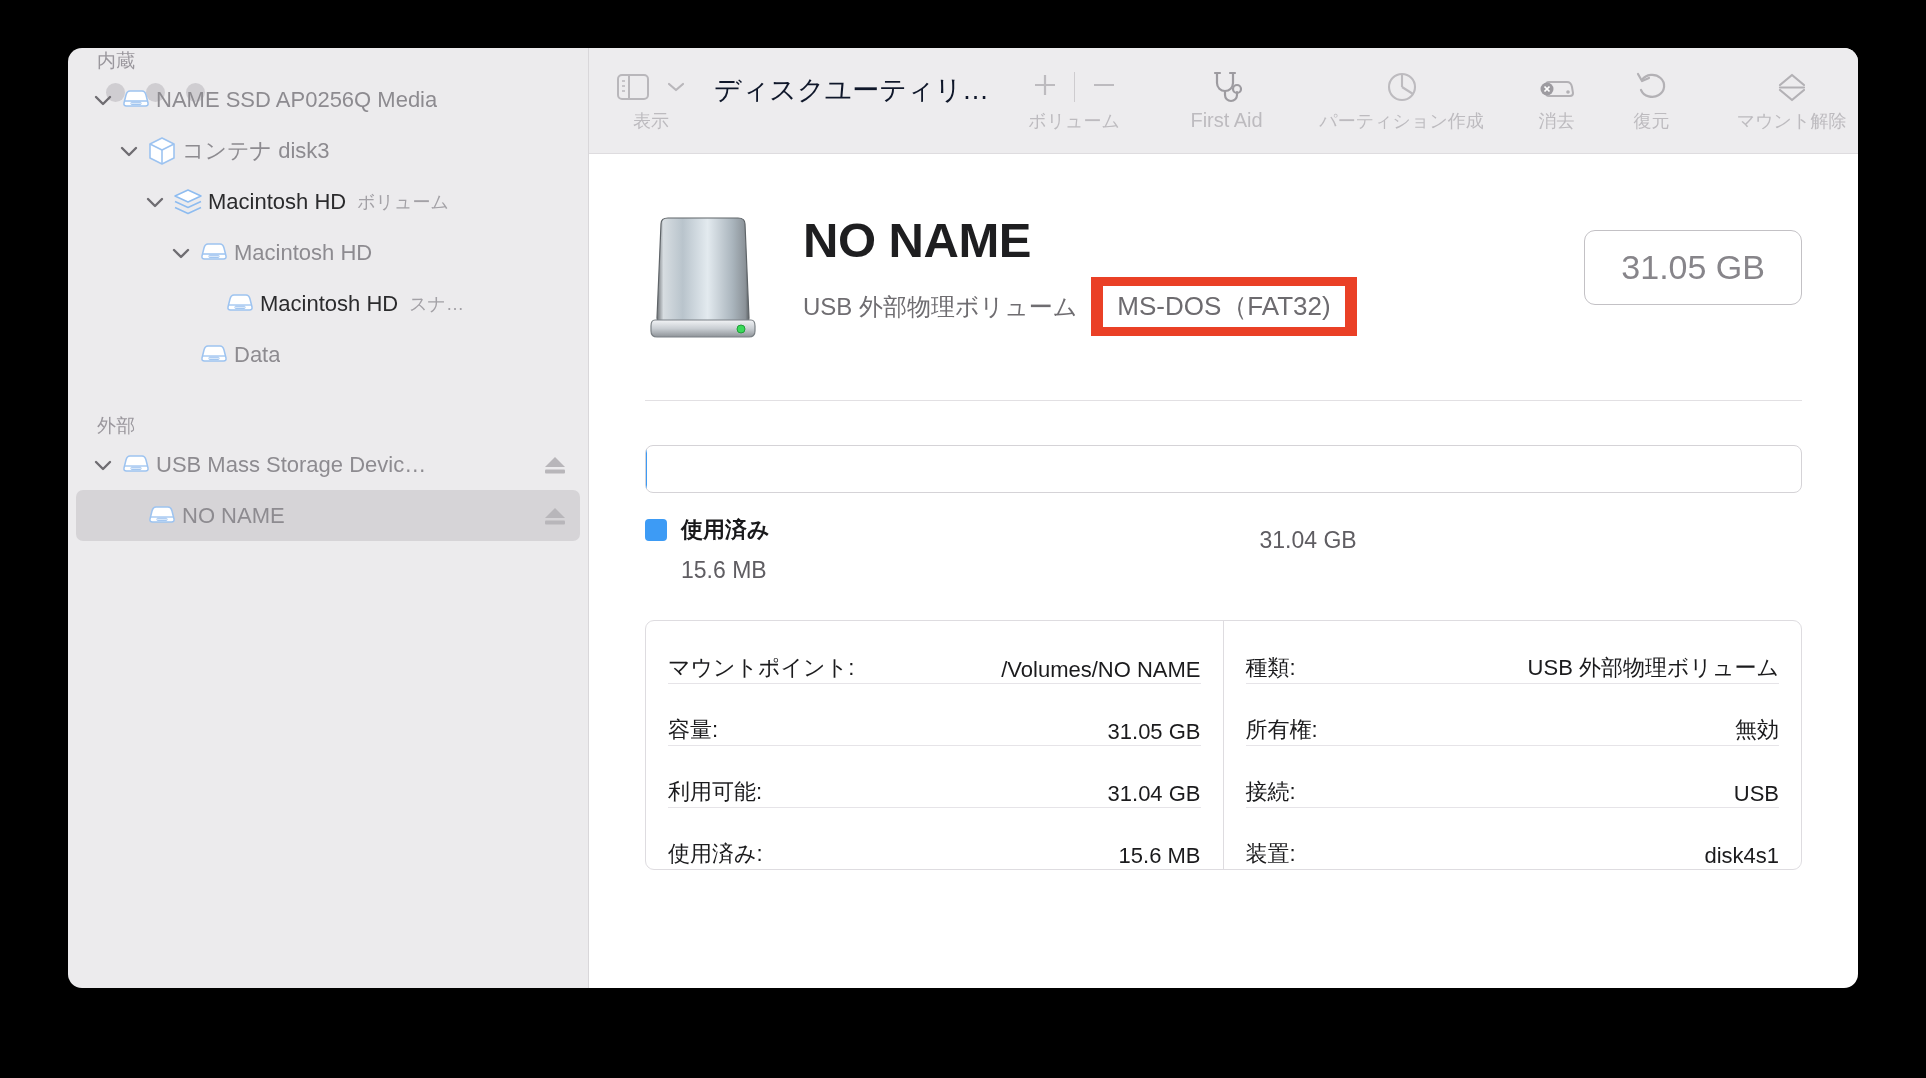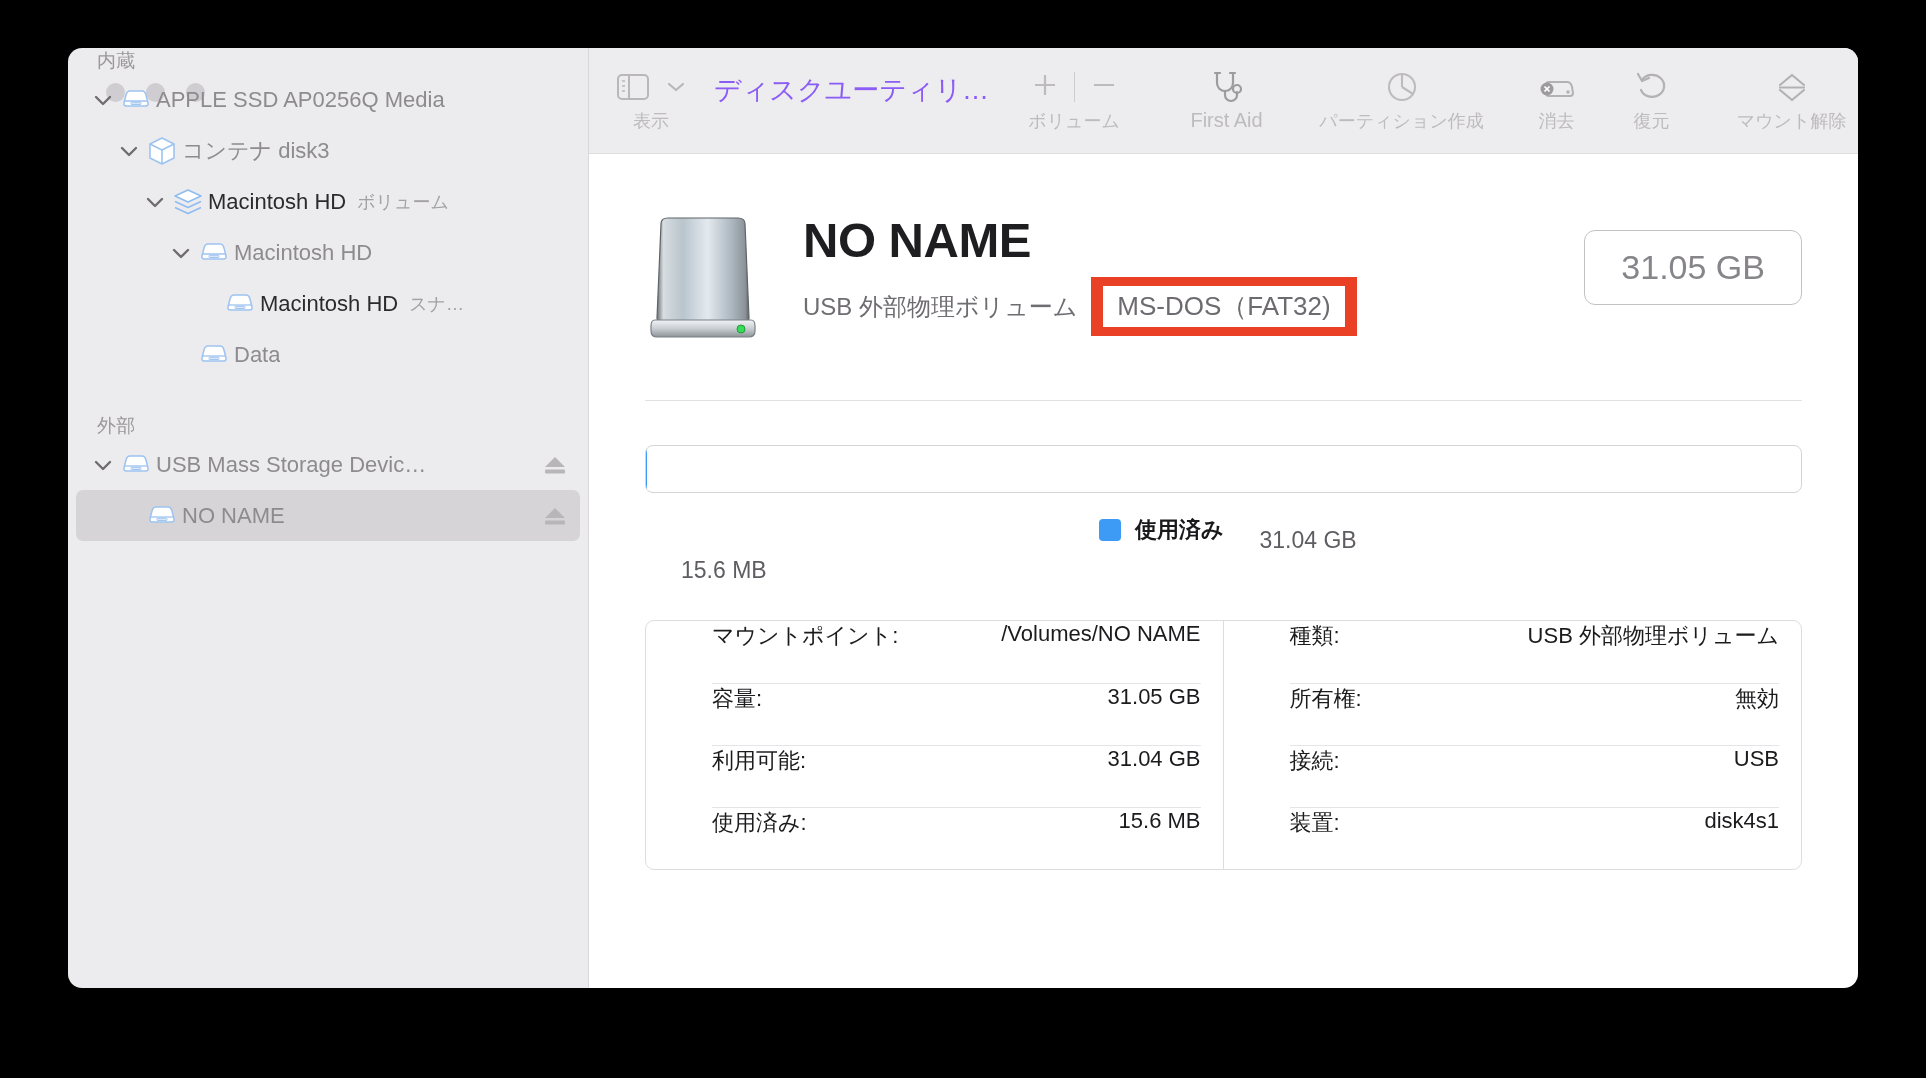--- a/index.html
+++ b/index.html
@@ -66,21 +66,21 @@
   .tb-item {
     display: flex; flex-direction: column; align-items: center;
     justify-content: flex-start; padding-top: 18px; color: #b9b7bb;
     min-width: 60px;
   }
   .tb-icon { height: 42px; display: flex; align-items: center; justify-content: center; }
   .tb-label { font-size: 18px; margin-top: 1px; white-space: nowrap; color: #bdbbbf; }
   .tb-view { margin-left: 32px; }
   .tb-view .tb-icon { gap: 9px; }
   .tb-title {
-    font-size: 27px; color: #8b5cf6; font-weight: 400;
+    font-size: 27px; color: #0f172a; font-weight: 400;
     margin-left: 33px; margin-top: 24px; white-space: nowrap;
   }
   .tb-plusminus { display: flex; align-items: center; gap: 0; }
   .tb-sep { width: 1px; height: 30px; background: #cecccf; margin: 0 14px; }
   .tb-firstaid .tb-label { font-size: 20px; }
   .spacer { flex: 1; }
   
   .content { flex: 1; padding: 40px 56px 0 56px; overflow: hidden; }
   .hero { display: flex; align-items: flex-start; padding-top: 14px; }
   .hero-icon { width: 122px; flex: none; padding-top: 6px; }
@@ -100,35 +100,35 @@
     margin-top: 22px;
   }
   .divider { height: 1px; background: #e2e0e3; margin-top: 54px; }
   .usagebar {
     margin-top: 44px; height: 48px; border: 1.5px solid #d5d3d7;
     border-radius: 8px; background: #ffffff; overflow: hidden; display:flex;
   }
   .usagebar .used { background: #3d9bf5; height: 100%; }
   .legend { display: flex; margin-top: 22px; }
   .legend-col { width: 50%; }
-  .legend-head { display: flex; align-items: center; justify-content: flex-end; }
+  .legend-head { display: flex; align-items: center; }
   .swatch { width: 22px; height: 22px; border-radius: 4px; flex: none; }
   .swatch.used { background: #3d9bf5; }
   .swatch.free { background: #ffffff; border: 1.5px solid #c9c7cb; }
   .legend-label { font-size: 22px; font-weight: bold; color: #19191b; margin-left: 14px; }
   .legend-value { font-size: 23px; color: #5f5d62; margin-left: 36px; margin-top: 12px; }
   .infobox {
     margin-top: 36px; border: 1.5px solid #dedce0; border-radius: 9px;
     display: flex; background: #fff;
   }
   .info-col { width: 50%; padding: 0 22px; }
   .info-col.left { border-right: 1.5px solid #dedce0; }
   .info-row {
-    display: flex; align-items: flex-start; justify-content: space-between;
-    height: 62px; border-top: 1px solid #e6e4e8; margin-left: 44px;
+    display: flex; align-items: flex-end; justify-content: space-between;
+    height: 62px; border-top: 1px solid #e6e4e8;
   }
   .info-row:first-child { border-top: none; }
   .info-key { font-size: 22px; color: #1b1b1d; white-space: nowrap; }
   .info-val { font-size: 22px; color: #1b1b1d; white-space: nowrap; text-align: right; }
 </style>
 </head>
 <body>
 
 <div class="window">
 
@@ -150,21 +150,21 @@
             <svg width="30" height="24" viewBox="0 0 30 24">
               <path d="M9 3 L21 3 Q24 3 25 7 L27 15 Q27.5 18 24.5 18 L5.5 18 Q2.5 18 3 15 L5 7 Q6 3 9 3 Z" fill="#ffffff" stroke="#9dc3f0" stroke-width="1.5"></path>
               <line x1="3.4" y1="13" x2="26.6" y2="13" stroke="#9dc3f0" stroke-width="1.3"></line>
               <rect x="10" y="14.2" width="10" height="2.4" rx="0.8" fill="none" stroke="#9dc3f0" stroke-width="1"></rect>
               <line x1="12" y1="14.2" x2="12" y2="16.6" stroke="#9dc3f0" stroke-width=".8"></line>
               <line x1="14" y1="14.2" x2="14" y2="16.6" stroke="#9dc3f0" stroke-width=".8"></line>
               <line x1="16" y1="14.2" x2="16" y2="16.6" stroke="#9dc3f0" stroke-width=".8"></line>
               <line x1="18" y1="14.2" x2="18" y2="16.6" stroke="#9dc3f0" stroke-width=".8"></line>
             </svg>
           </span>
-          <span class="sb-label">APPLE SSD AP0256Q Media</span>
+          <span class="sb-label">NAME SSD AP0256Q Media</span>
         </div>
         <div class="sb-row" style="padding-left: 40px;">
           <span class="twisty">
             <svg width="20" height="14" viewBox="0 0 20 14">
               <polyline points="3,4 10,11 17,4" fill="none" stroke="#6f6d72" stroke-width="2.4" stroke-linecap="round" stroke-linejoin="round"></polyline>
             </svg>
           </span>
           <span class="sb-icon">
             <svg width="28" height="30" viewBox="0 0 28 30">
               <path d="M14 2 L26 8 L26 22 L14 28 L2 22 L2 8 Z" fill="#ffffff" stroke="#9dc3f0" stroke-width="1.6" stroke-linejoin="round"></path>

